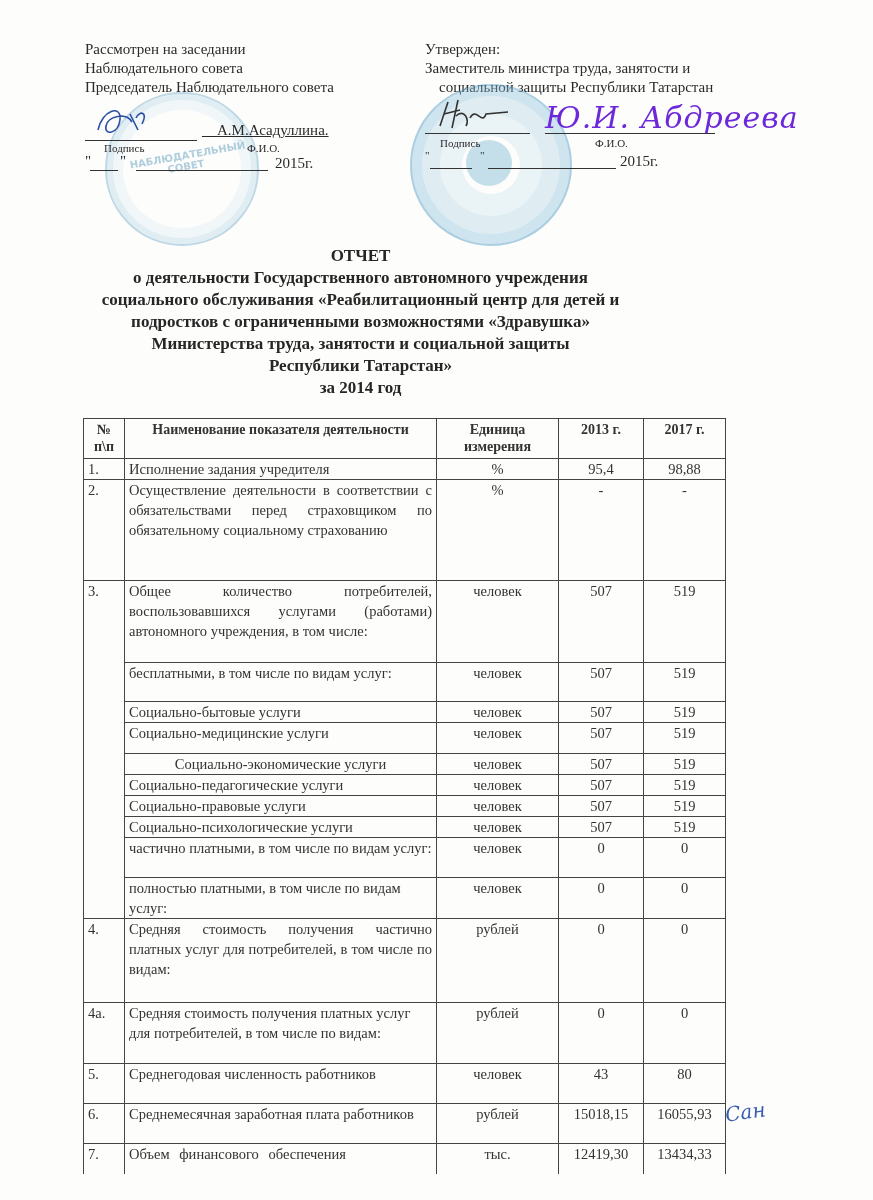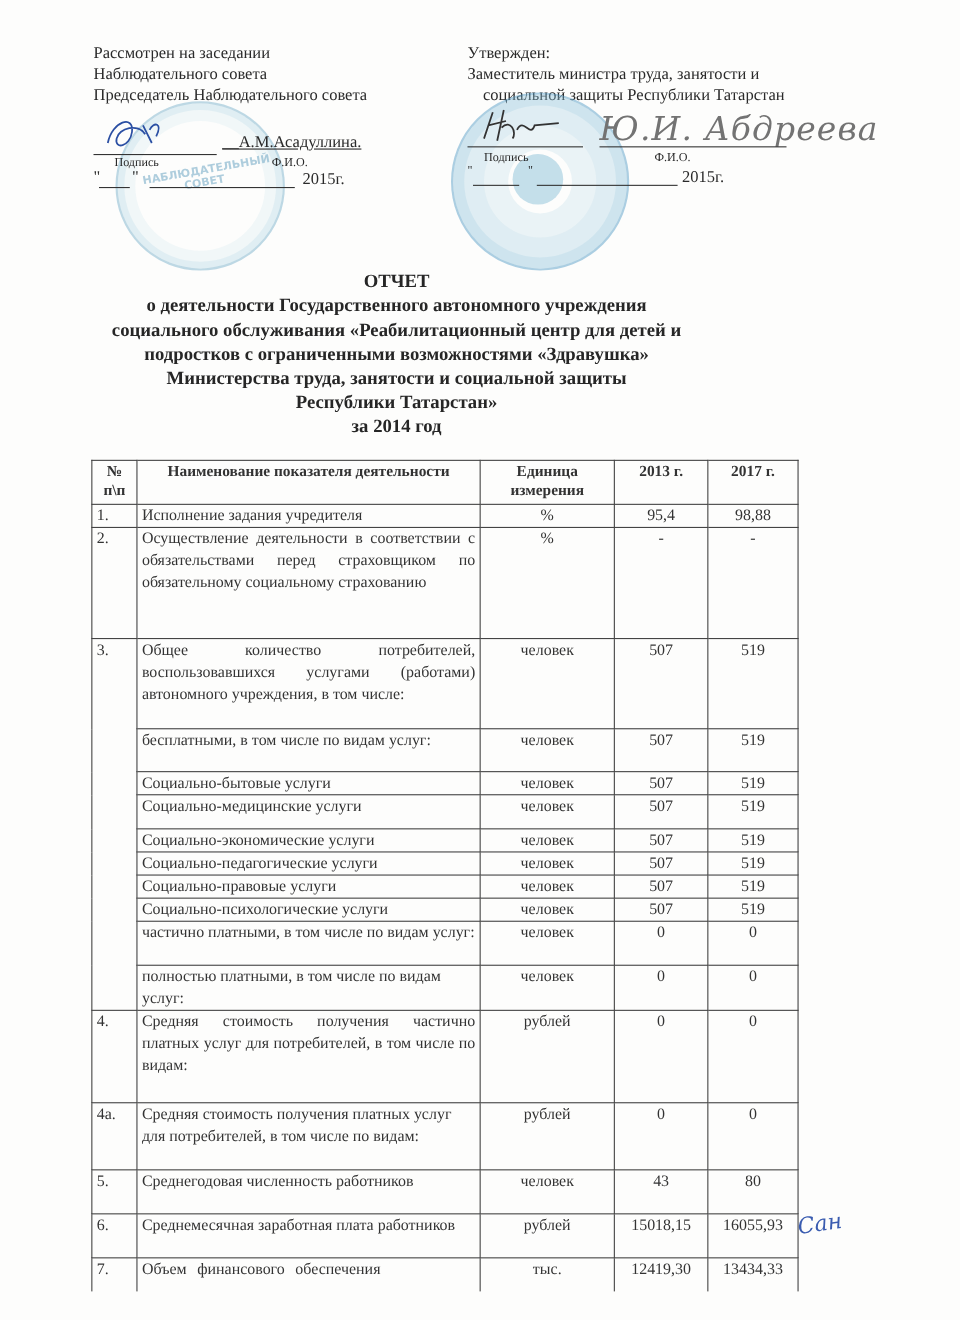--- a/index.html
+++ b/index.html
@@ -9,21 +9,21 @@
   }
   .abs { position:absolute; }
   .hdr-line { font-size:15px; line-height:19px; white-space:nowrap; }
   .sig-line { position:absolute; border-bottom:1px solid #333; height:0; }
   .small { font-size:11px; line-height:12px; }
   .stamp {
     position:absolute; border-radius:50%; border:2px solid rgba(110,170,200,0.45);
     box-shadow: inset 0 0 0 6px rgba(150,200,220,0.18), inset 0 0 0 16px rgba(160,205,225,0.12);
   }
   .stamp-text { position:absolute; color:rgba(110,165,195,0.55); font-family:"DejaVu Sans", sans-serif; font-weight:bold; font-size:12px; }
-  .signature { position:absolute; color:#737373; font-family:"DejaVu Serif", serif; font-style:italic; }
+  .signature { position:absolute; color:#6d28d9; font-family:"DejaVu Serif", serif; font-style:italic; }
   .title { position:absolute; left:0; width:721px; text-align:center; font-weight:bold; font-size:17px; line-height:22px; color:#262626; }
   table.report {
     position:absolute; left:83px; top:418px; border-collapse:collapse; table-layout:fixed;
     font-size:14.5px; line-height:20px; color:#333;
   }
   table.report td, table.report th { border:1px solid #444; padding:0 4px; vertical-align:top; }
   table.report th { font-weight:bold; text-align:center; line-height:17px; padding-top:2px; font-size:14px; }
   td.num { text-align:left; }
   td.unit, td.v { text-align:center; }
   td.name { text-align:justify; }
@@ -138,21 +138,21 @@
       <td class="v">507</td>
       <td class="v">519</td>
     </tr>
     <tr style="height:31px;">
       <td class="name" style="text-align:left;">Социально-медицинские услуги</td>
       <td class="unit">человек</td>
       <td class="v">507</td>
       <td class="v">519</td>
     </tr>
     <tr style="height:21px;">
-      <td class="name" style="text-align:left;">Социально-экономические услуги</td>
+      <td class="name" style="text-align:center;">Социально-экономические услуги</td>
       <td class="unit">человек</td>
       <td class="v">507</td>
       <td class="v">519</td>
     </tr>
     <tr style="height:21px;">
       <td class="name" style="text-align:left;">Социально-педагогические услуги</td>
       <td class="unit">человек</td>
       <td class="v">507</td>
       <td class="v">519</td>
     </tr>

